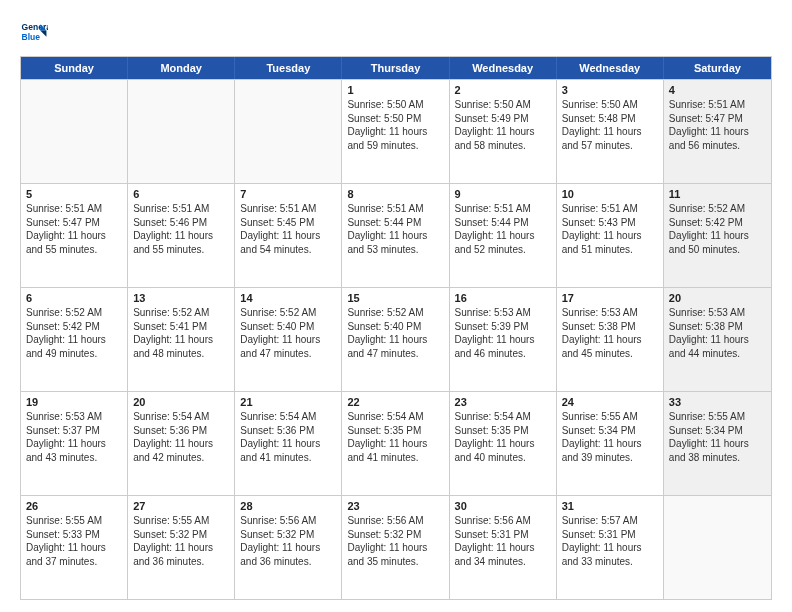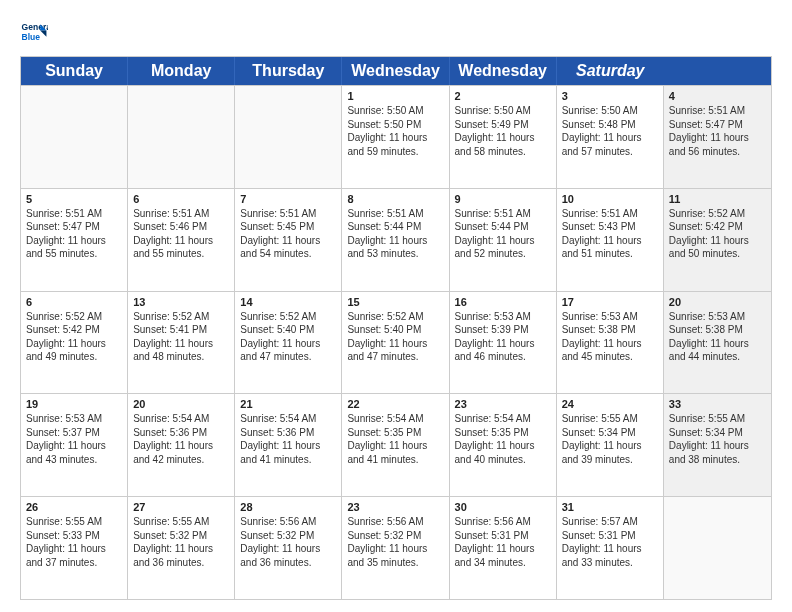--- a/index.html
+++ b/index.html
@@ -51,27 +51,27 @@
       flex-direction: column;
       border: 1px solid #ccc;
     }
     .cal-header-row {
       display: grid;
       grid-template-columns: repeat(7, 1fr);
       background: #2255aa;
     }
     .cal-header-cell {
       color: #fff;
-      font-size: 16px;
+      font-size: 11px;
       font-weight: bold;
       text-align: center;
       padding: 5px 2px;
       border-right: 1px solid #3366bb;
     }
-    .cal-header-cell:last-child { border-right: none; font-style: italic; }
+    .cal-header-cell:last-child { border-right: none; }
     .cal-body {
       flex: 1;
       display: flex;
       flex-direction: column;
     }
     .cal-week {
       display: grid;
       grid-template-columns: repeat(7, 1fr);
       flex: 1;
       border-top: 1px solid #ccc;
@@ -121,20 +121,21 @@
     <div class="title-block">
       <div class="month-title"></div>
       <div class="subtitle"></div>
     </div>
   </div>
 
   <div class="calendar">
     <div class="cal-header-row">
     <div class="cal-header-cell">Sunday</div>
         <div class="cal-header-cell">Monday</div>
+        <div class="cal-header-cell">Tuesday</div>
         <div class="cal-header-cell">Thursday</div>
         <div class="cal-header-cell">Wednesday</div>
         <div class="cal-header-cell">Wednesday</div>
         <div class="cal-header-cell">Saturday</div>
       </div>
     <div class="cal-body">
     <div class="cal-week">
           <div class="cal-cell empty"></div>
           <div class="cal-cell empty"></div>
           <div class="cal-cell empty"></div>

